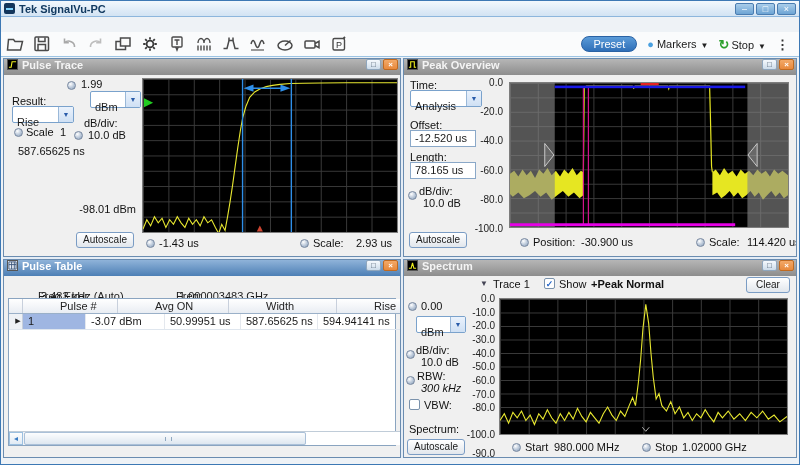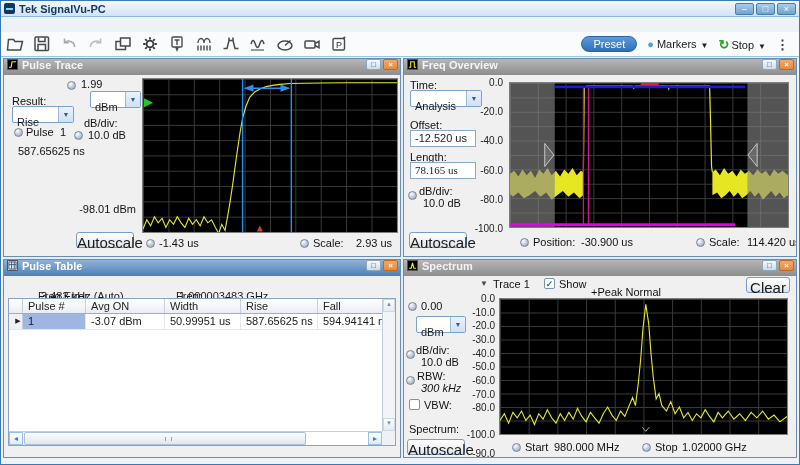--- a/index.html
+++ b/index.html
@@ -56,34 +56,34 @@
 
   .lab{position:absolute;white-space:nowrap;color:#111;}
   .knob{position:absolute;width:9px;height:9px;border-radius:50%;border:1px solid #7888a0;
     background:radial-gradient(circle at 35% 30%,#ffffff,#b8c6d8 55%,#8aa0b8);}
   .combo{position:absolute;display:flex;align-items:stretch;background:#fff;border:1px solid #7aa2cc;border-radius:2px;height:17px;}
   .combo .val{flex:1;padding:9px 4px 0 4px;}
   .combo .cbtn{width:15px;background:linear-gradient(#eaf2fc,#cfe0f4);border-left:1px solid #9ab8d8;color:#2a5caa;
     font-size:7px;display:flex;align-items:center;justify-content:center;border-radius:0 1px 1px 0;}
   .tinput{position:absolute;height:17px;background:#fff;border:1px solid #8aa8c8;padding:1px 4px 12px 4px;}
   .btn3d{position:absolute;background:linear-gradient(#ffffff,#e1e6ec);border:1px solid #7a9cc4;border-radius:3px;
-    font-size:15px;text-align:center;padding-top:1px;}
+    font-size:10px;text-align:center;padding-top:1px;}
   .chart{position:absolute;background-color:#000;border:1px solid #7d7d7d;
     background-image:linear-gradient(to right,#3a3a3a 1px,transparent 1px),linear-gradient(to bottom,#3a3a3a 1px,transparent 1px);
     background-size:10% 10%;}
   .chart svg{position:absolute;inset:0;width:100%;height:100%;}
   .ylab{position:absolute;width:40px;text-align:right;font-size:10px;color:#222;}
   .cb{position:absolute;width:11px;height:11px;background:#fff;border:1px solid #7a92ac;border-radius:2px;
     font-size:9px;line-height:10px;text-align:center;color:#2566c8;font-weight:bold;}
 
   
   #freqrow span{position:absolute;top:7px;white-space:nowrap;}
   #tablebox{position:absolute;left:4px;top:22px;width:388px;height:148px;background:#fff;border:1px solid #8aa4c0;
     display:grid;grid-template-columns:1fr 13px;grid-template-rows:15px 1fr 14px;}
-  .thead{grid-column:1;display:flex;border-bottom:1px solid #9ab0c8;background:linear-gradient(#ffffff,#e9edf3);}
+  .thead{grid-column:1;display:flex;border-bottom:1px solid #9ab0c8;background:linear-gradient(#ffffff,#e9edf3);gap:32px;}
   .th{border-right:1px solid #c8d0dc;padding:1px 0 0 5px;font-size:11px;color:#222;}
   .tbodyarea{grid-column:1;position:relative;overflow:hidden;}
   .trow{display:flex;height:16px;border-bottom:1px solid #dfe6ee;}
   .td{border-right:1px solid #e4e8ee;padding:1px 0 0 5px;white-space:nowrap;overflow:hidden;}
   .rowmark{background:#eef1f5;border-right:1px solid #c8d0dc;text-align:center;color:#222;font-size:7px;padding-top:3px;}
   .vscroll{grid-column:2;grid-row:1/3;border-left:1px solid #c0ccd8;display:flex;flex-direction:column;background:#f2f4f7;}
   .varr{height:13px;text-align:center;font-size:7px;color:#6d8dad;border:1px solid #cdd8e4;background:linear-gradient(#fdfdfd,#e4eaf1);}
   .vscroll .track{flex:1;}
   .hscroll{grid-column:1;grid-row:3;display:flex;align-items:stretch;background:#f2f4f7;border-top:1px solid #c0ccd8;}
   .harr{width:14px;text-align:center;font-size:8px;color:#3a7cc4;border:1px solid #9cc0e0;background:linear-gradient(#fdfdfd,#e0eaf4);line-height:12px;}
@@ -193,21 +193,21 @@
           </span>
         <span class="lab" style="left:8px;top:20px;">Result:</span>
         <span class="combo" style="left:8px;top:31px;width:62px;">
             <span class="val">Rise</span>
             <span class="cbtn">▼</span>
           </span>
         <span class="lab" style="left:80px;top:42px;">dB/div:</span>
         <span class="knob" style="left:70px;top:56px;"></span>
         <span class="lab" style="left:84px;top:54px;">10.0 dB</span>
         <span class="knob" style="left:10px;top:53px;"></span>
-        <span class="lab" style="left:22px;top:51px;">Pulse</span>
+        <span class="lab" style="left:22px;top:51px;">Scale</span>
         <span class="lab" style="left:56px;top:51px;">1</span>
         <span class="lab" style="left:14px;top:70px;">587.65625 ns</span>
         <span class="lab" style="left:30px;top:128px;width:102px;text-align:right;">-98.01 dBm</span>
         <span class="btn3d" style="left:72px;top:157px;width:58px;height:16px;">Autoscale</span>
         <div class="chart" style="left:138px;top:3px;width:256px;height:155px;">
           <svg viewBox="0 0 100 100" preserveAspectRatio="none">
             <polyline id="pt-trace" fill="none" stroke="#e8e830" stroke-width="1.1" vector-effect="non-scaling-stroke" points="0.00,97.99 1.50,91.99 3.00,95.99 4.50,89.99 6.00,93.99 7.50,90.99 9.00,96.99 10.50,91.99 12.00,94.99 13.50,89.99 15.00,93.99 16.50,96.99 18.00,90.99 19.50,94.99 21.00,91.99 22.50,95.99 24.00,89.99 25.50,93.99 27.00,91.99 28.50,96.99 29.80,100.99 31.00,94.99 32.30,98.99 33.30,89.99 34.30,79.99 35.30,68.99 36.30,56.99 37.30,44.99 38.30,33.99 39.30,24.99 40.50,17.99 42.00,11.99 44.00,8.49 46.00,6.49 48.50,4.99 51.00,4.19 54.00,3.49 58.00,2.99 63.00,2.79 70.00,2.59 80.00,2.49 100.00,2.49"></polyline>
             <line x1="39.2" y1="0" x2="39.2" y2="100" stroke="#2f8fe8" stroke-width="1.4" vector-effect="non-scaling-stroke"></line>
             <line x1="58.4" y1="0" x2="58.4" y2="100" stroke="#2f8fe8" stroke-width="1.4" vector-effect="non-scaling-stroke"></line>
             <line x1="41" y1="6" x2="56.6" y2="6" stroke="#2f8fe8" stroke-width="1.6" vector-effect="non-scaling-stroke"></line>
@@ -225,35 +225,35 @@
       </div>
     </div>
 
     <div class="panel">
       <div class="ptitle">
         <span class="ticon">
             <svg viewBox="0 0 10 10">
               <polyline points="1,8 3,8 3,2 7,2 7,8 9,8" fill="none" stroke="#f0f020" stroke-width="1.2"></polyline>
             </svg>
           </span>
-        <span>Freq Overview</span>
+        <span>Peak Overview</span>
         <span class="spacer"></span>
         <span class="pbtn">□</span>
         <span class="pbtn close">×</span>
       </div>
       <div class="pbody">
         <span class="lab" style="left:6px;top:4px;">Time:</span>
         <span class="combo" style="left:6px;top:15px;width:72px;">
             <span class="val">Analysis</span>
             <span class="cbtn">▼</span>
           </span>
         <span class="lab" style="left:6px;top:44px;">Offset:</span>
         <span class="tinput" style="left:6px;top:55px;width:66px;">-12.520 us</span>
         <span class="lab" style="left:6px;top:76px;">Length:</span>
-        <span class="tinput" style="left:6px;top:87px;width:66px;font-family:Liberation Serif, serif;">78.165 us</span>
+        <span class="tinput" style="left:6px;top:87px;width:66px;">78.165 us</span>
         <span class="knob" style="left:4px;top:116px;"></span>
         <span class="lab" style="left:15px;top:110px;">dB/div:</span>
         <span class="lab" style="left:19px;top:122px;">10.0 dB</span>
         <span class="btn3d" style="left:5px;top:157px;width:58px;height:16px;">Autoscale</span>
 
         <span class="ylab" style="left:59px;top:2px;">0.0</span>
         <span class="ylab" style="left:59px;top:31px;">-20.0</span>
         <span class="ylab" style="left:59px;top:60px;">-40.0</span>
         <span class="ylab" style="left:59px;top:90px;">-60.0</span>
         <span class="ylab" style="left:59px;top:119px;">-80.0</span>
@@ -346,21 +346,21 @@
         <span>Spectrum</span>
         <span class="spacer"></span>
         <span class="pbtn">□</span>
         <span class="pbtn close">×</span>
       </div>
       <div class="pbody">
         <span class="lab" style="left:76px;top:3px;color:#445;font-size:8px;">▼</span>
         <span class="lab" style="left:89px;top:2px;">Trace 1</span>
         <span class="cb" style="left:140px;top:2px;">✓</span>
         <span class="lab" style="left:155px;top:2px;">Show</span>
-        <span class="lab" style="left:187px;top:10px;">+Peak Normal</span>
+        <span class="lab" style="left:187px;top:2px;font-weight:bold;">+Peak Normal</span>
         <span class="btn3d" style="left:342px;top:1px;width:44px;height:16px;">Clear</span>
 
         <span class="knob" style="left:4px;top:26px;"></span>
         <span class="lab" style="left:17px;top:24px;">0.00</span>
         <span class="combo" style="left:12px;top:40px;width:50px;">
             <span class="val">dBm</span>
             <span class="cbtn">▼</span>
           </span>
         <span class="knob" style="left:2px;top:74px;"></span>
         <span class="lab" style="left:12px;top:68px;">dB/div:</span>

